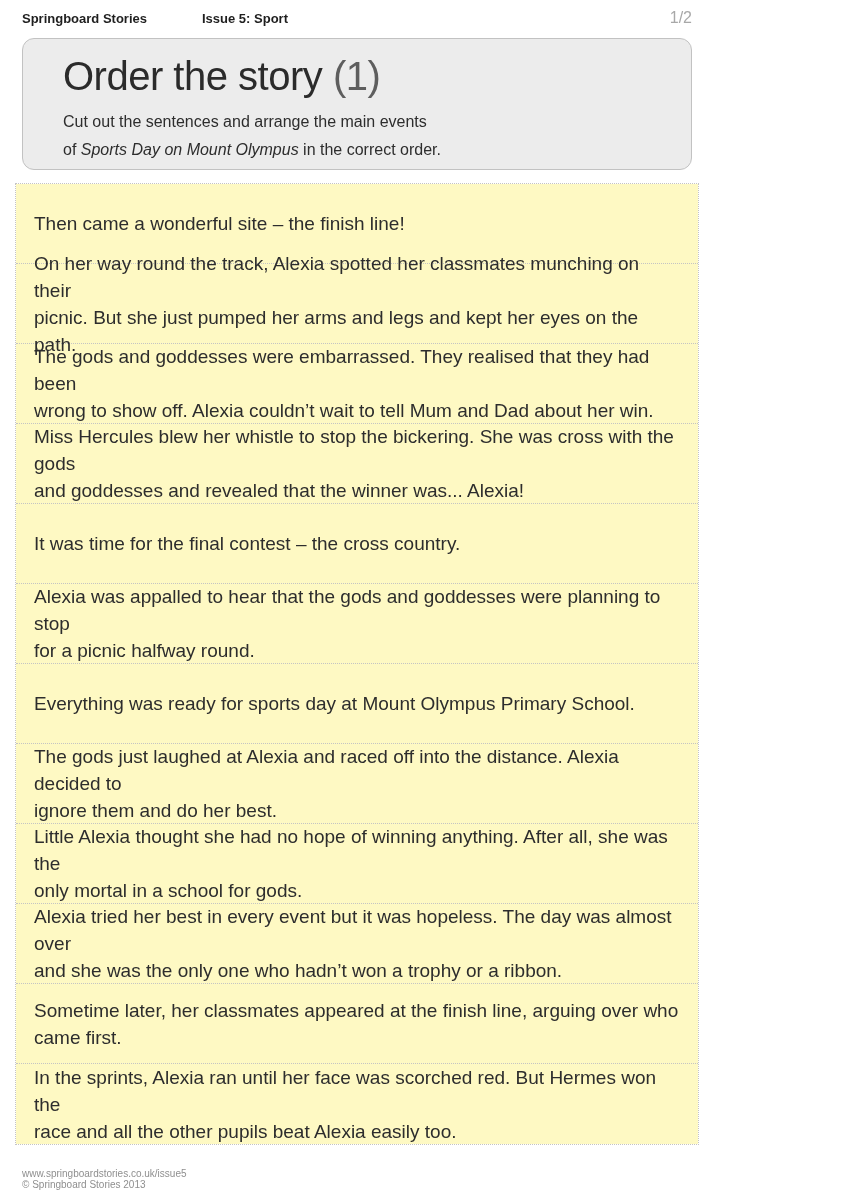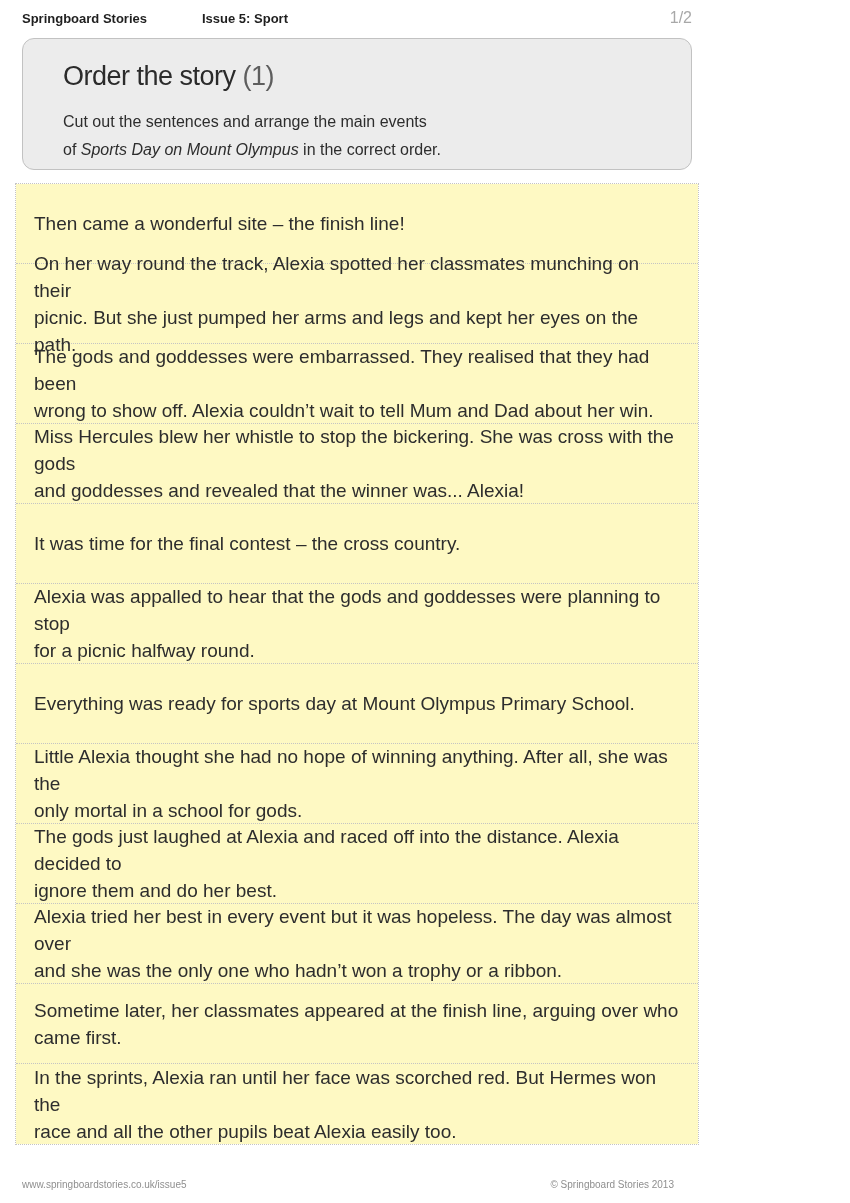--- a/index.html
+++ b/index.html
@@ -28,21 +28,21 @@
   
   .intro-box {
     margin: 11px 22px 0 22px;
     height: 132px;
     background: #ececec;
     border: 1px solid #c2c2c2;
     border-radius: 12px;
     padding: 13px 40px 0 40px;
   }
   .page-title {
-    font-size: 27px; font-weight: normal; letter-spacing: -0.5px;
+    font-size: 40px; font-weight: normal; letter-spacing: -0.5px;
     color: #2b2b2b; line-height: 48px;
   }
   .title-suffix { color: #5e5e5e; }
   .instructions {
     margin-top: 8px;
     font-size: 16px; line-height: 28px; color: #2d2d2d;
   }
   .book-title { font-style: italic; }
 
   
@@ -60,21 +60,21 @@
   .strip:last-child { border-bottom: none; }
   .strip-text {
     font-size: 19px; line-height: 27px; color: #2d2d2d;
     white-space: pre-line;
   }
 
   
   .page-footer {
     position: absolute; left: 22px; right: 40px; bottom: 13px;
     display: flex; justify-content: space-between;
-    font-size: 10px; color: #8f8f8f;
+    font-size: 10px; color: #8f8f8f; flex-direction: column;
   }
 </style>
 </head>
 <body>
 
 <div class="page">
 
   <header class="page-header">
     <span class="brand">Springboard Stories</span>
     <span class="issue">Issue 5: Sport</span>
@@ -106,26 +106,26 @@
         <p class="strip-text">It was time for the final contest – the cross country.</p>
       </div>
     <div class="strip">
         <p class="strip-text">Alexia was appalled to hear that the gods and goddesses were planning to stop
 for a picnic halfway round.</p>
       </div>
     <div class="strip">
         <p class="strip-text">Everything was ready for sports day at Mount Olympus Primary School.</p>
       </div>
     <div class="strip">
+        <p class="strip-text">The gods just laughed at Alexia and raced off into the distance. Alexia decided to
+ignore them and do her best.</p>
+      </div>
+    <div class="strip">
         <p class="strip-text">Little Alexia thought she had no hope of winning anything. After all, she was the
 only mortal in a school for gods.</p>
-      </div>
-    <div class="strip">
-        <p class="strip-text">The gods just laughed at Alexia and raced off into the distance. Alexia decided to
-ignore them and do her best.</p>
       </div>
     <div class="strip">
         <p class="strip-text">Alexia tried her best in every event but it was hopeless. The day was almost over
 and she was the only one who hadn’t won a trophy or a ribbon.</p>
       </div>
     <div class="strip">
         <p class="strip-text">Sometime later, her classmates appeared at the finish line, arguing over who
 came first.</p>
       </div>
     <div class="strip">

